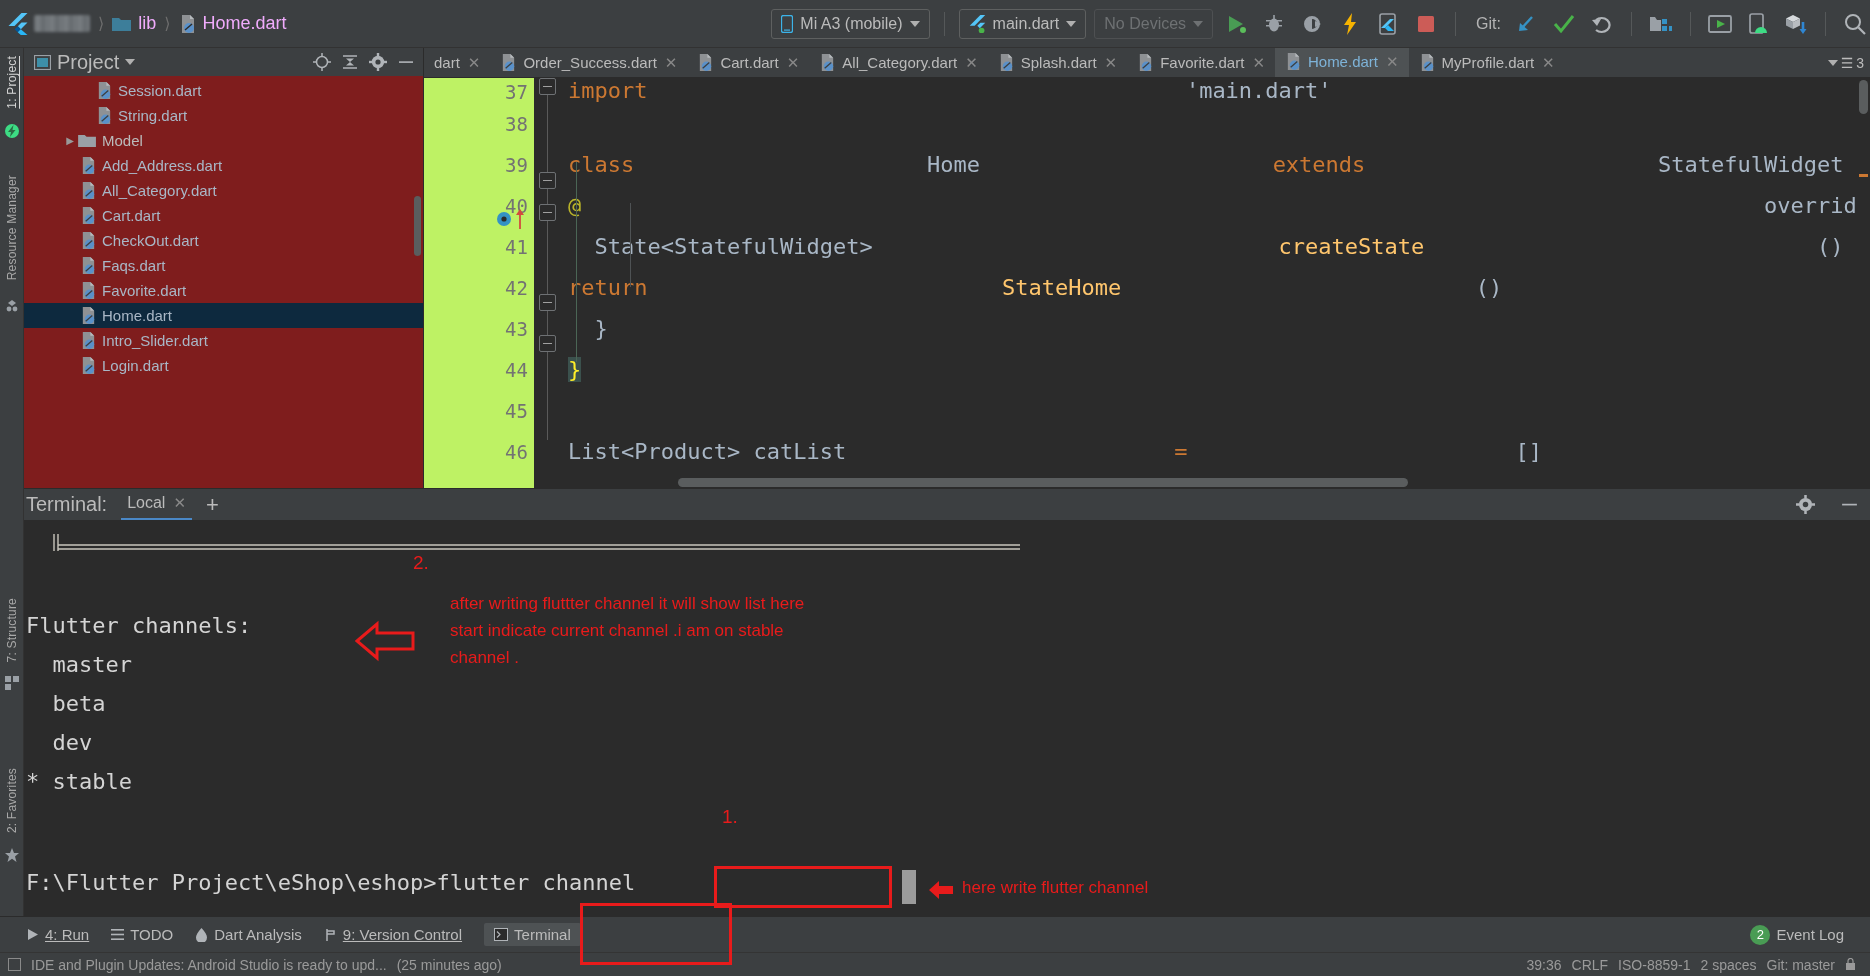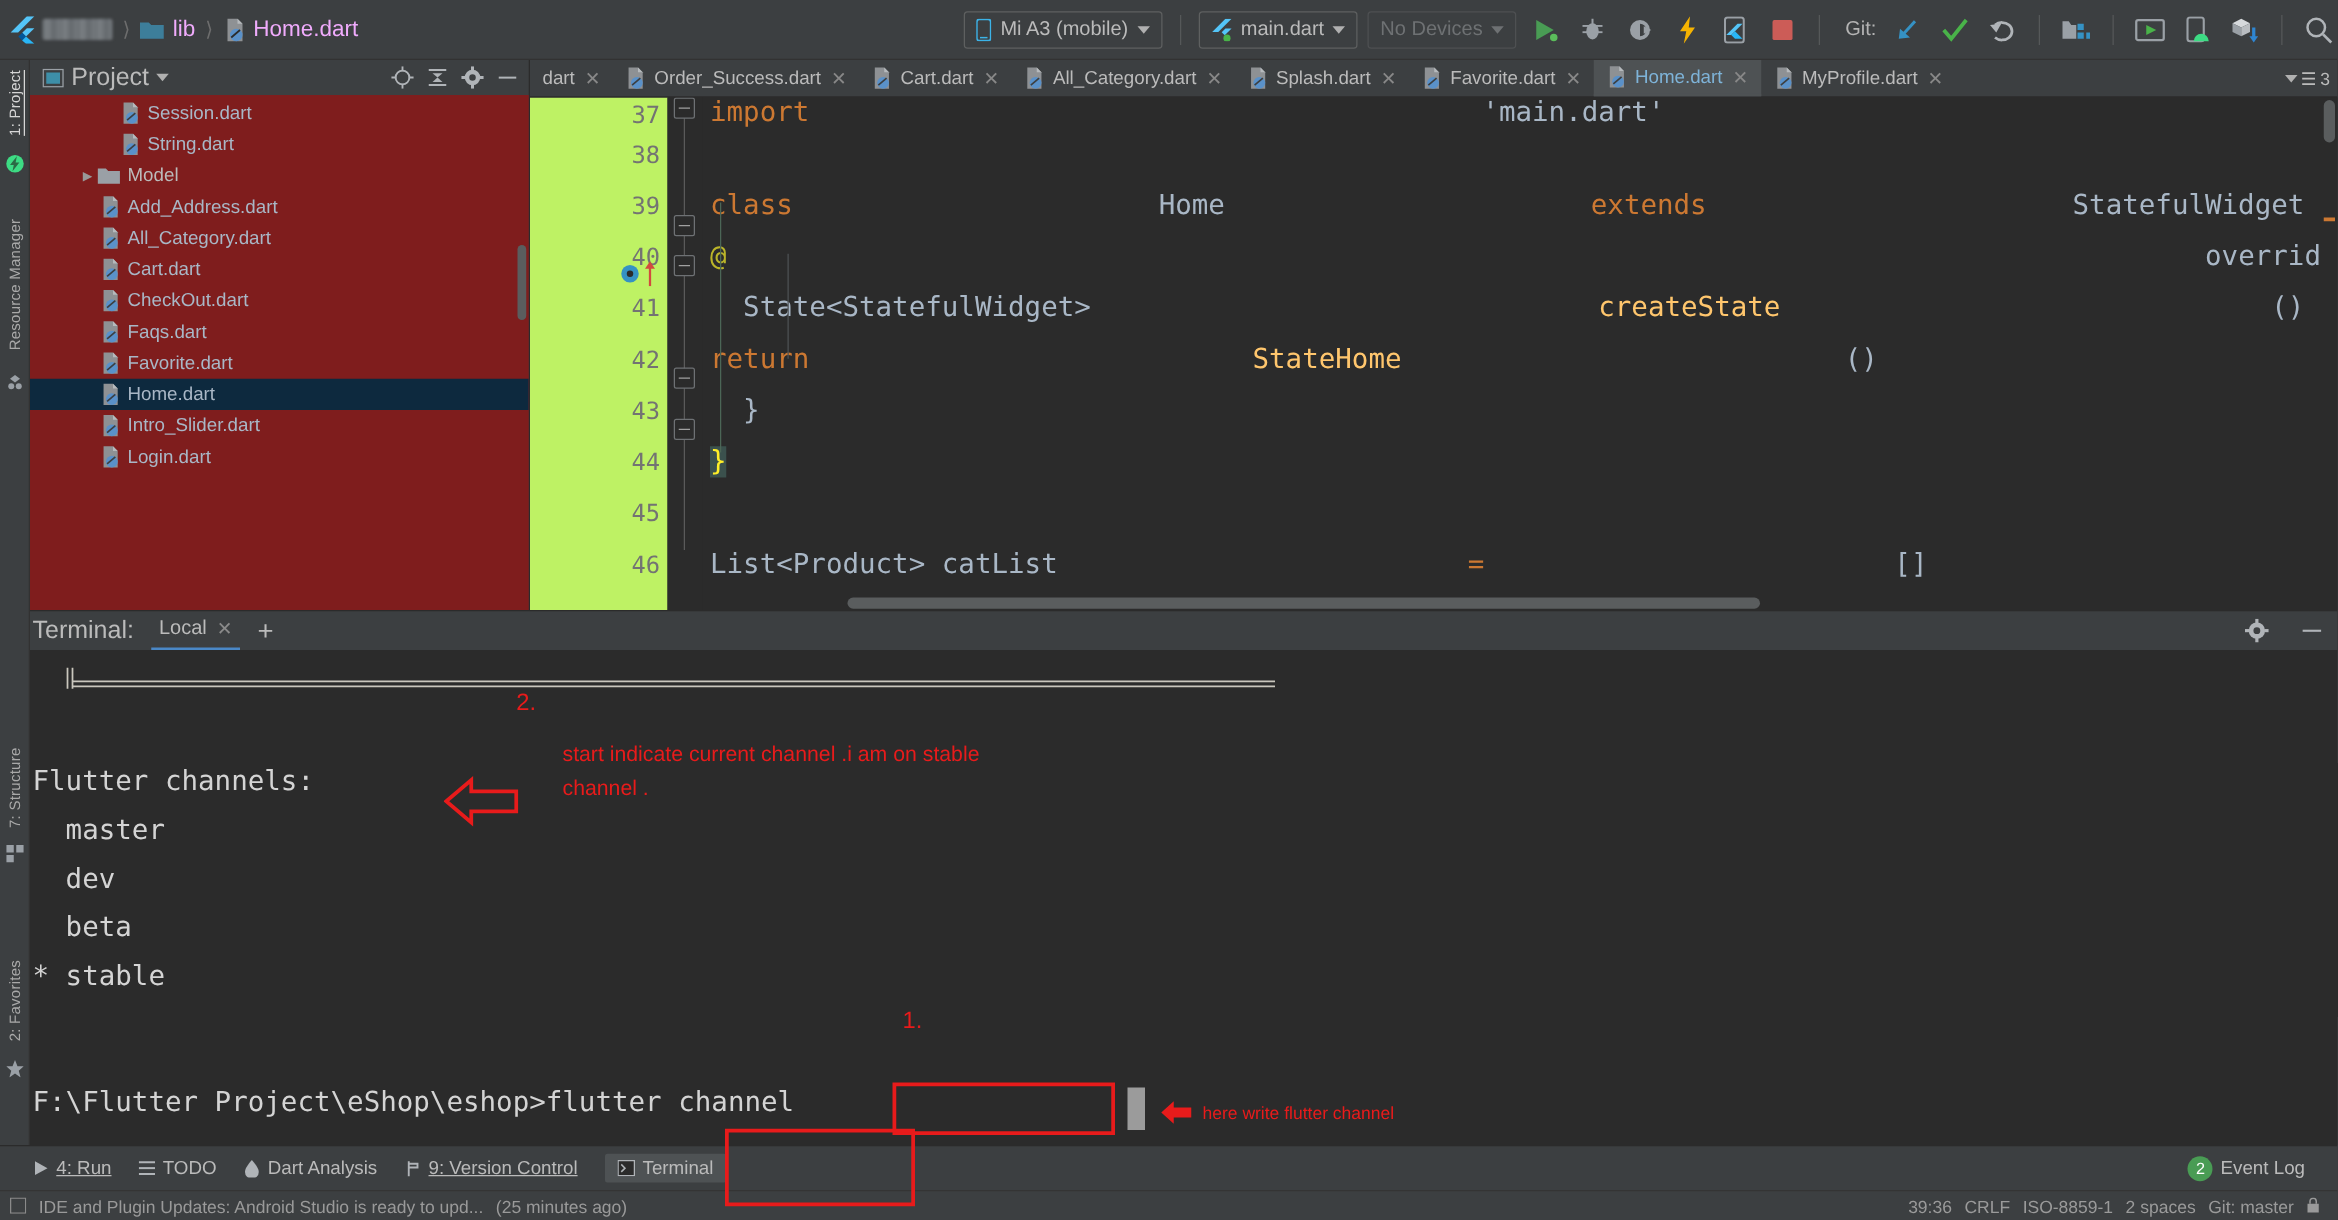--- a/index.html
+++ b/index.html
@@ -114,21 +114,21 @@
   .term-plus { font-size: 22px; color: #bbbbbb; line-height: 1; }
   .term-head-spacer { flex: 1 1 auto; }
   .term-body { flex: 1 1 auto; background: #2b2b2b; position: relative; padding-left: 26px; overflow: hidden; }
   .tline { font-family: "DejaVu Sans Mono", monospace; font-size: 22px; color: #d4d4d4; white-space: pre; line-height: 39px; }
   .term-rule { position: absolute; left: 52px; top: 14px; width: 970px; height: 18px; }
 
   
   .anno { position: absolute; color: #e81b1b; font-family: "Liberation Sans", sans-serif; }
   .anno-num { font-size: 19px; }
   .anno-txt { font-size: 17px; line-height: 27px; }
-  .anno-txt-sm { font-size: 14px; }
+  .anno-txt-sm { font-size: 17px; }
   .red-box { position: absolute; border: 3px solid #e81b1b; }
   .cursor-block { position: absolute; background: #9b9b9b; }
 
   
   .statusbar {
     height: 36px; flex: 0 0 36px; background: #3c3f41; display: flex; align-items: center;
     border-top: 1px solid #2b2b2b; padding-left: 26px; gap: 22px; position: relative;
   }
   .sb-item { display: flex; align-items: center; gap: 6px; font-size: 15px; color: #bbbbbb; white-space: nowrap; }
   .sb-item u { text-decoration: underline; }
@@ -715,38 +715,39 @@
     <div class="term-body">
 
       <svg class="term-rule" viewBox="0 0 970 18" preserveAspectRatio="none">
         <path d="M2 0 L2 17 M6 0 L6 17 M6 15 L968 15 M6 11 L968 11" stroke="#c9c6bd" stroke-width="1.4" fill="none"></path>
       </svg>
 
       <div style="height:86px;"></div>
       <div id="term-lines">
           <div class="tline">Flutter channels:</div>
           <div class="tline">  master</div>
+          <div class="tline">  beta</div>
           <div class="tline">  dev</div>
-          <div class="tline">  beta</div>
           <div class="tline">* stable</div>
         </div>
 
       <div class="tline" style="position:absolute; left:26px; bottom:14px;"><span>F:\Flutter Project\eShop\eshop&gt;</span><span>flutter channel</span></div>
 
       <div class="red-box" style="left:714px; bottom:8px; width:178px; height:42px;"></div>
 
       <div class="cursor-block" style="left:902px; bottom:12px; width:14px; height:34px;"></div>
 
       <div class="anno anno-num" style="left:413px; top:32px;">2.</div>
       <div class="anno" style="left:355px; top:98px;">
         <svg width="60" height="46" viewBox="0 0 60 46">
           <path d="M2 23 L22 6 L22 15 L58 15 L58 31 L22 31 L22 40 Z" fill="none" stroke="#e81b1b" stroke-width="3"></path>
         </svg>
       </div>
       <div class="anno anno-txt" style="left:450px; top:70px; width:470px;">
+        <div>after writing fluttter channel it will show list here</div>
         <div>start indicate current channel .i am on stable</div>
         <div>channel .</div>
       </div>
 
       <div class="anno anno-num" style="left:722px; bottom:88px;">1.</div>
       <div class="anno" style="left:928px; bottom:14px;">
         <svg width="26" height="24" viewBox="0 0 26 24">
           <path d="M1 12 L11 3 L11 8 L25 8 L25 16 L11 16 L11 21 Z" fill="#e81b1b"></path>
         </svg>
       </div>

